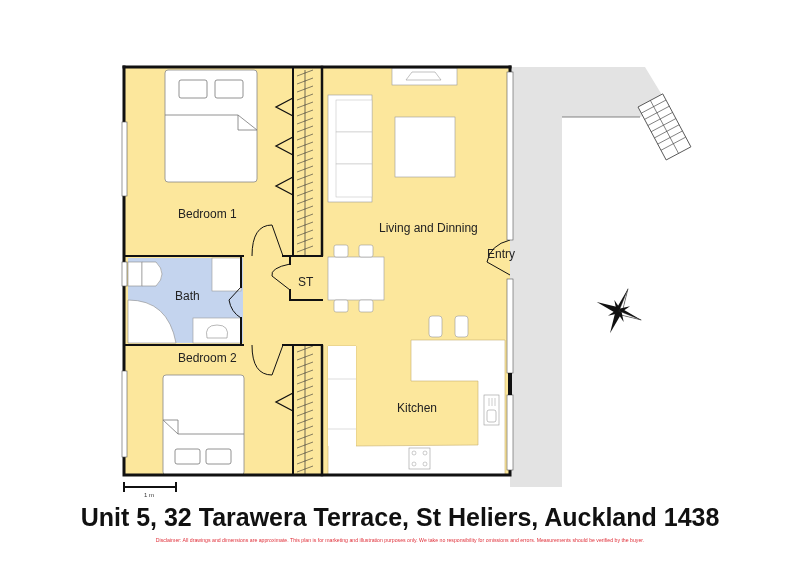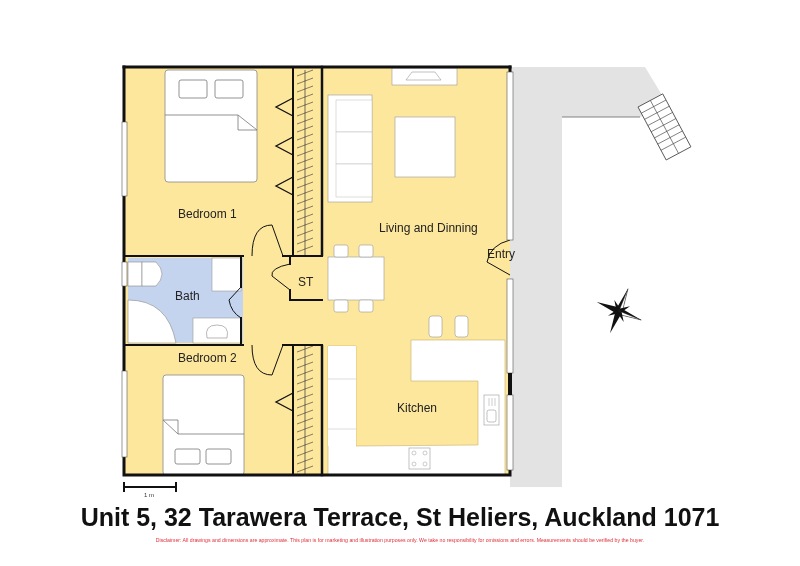--- a/index.html
+++ b/index.html
@@ -251,14 +251,14 @@
   </g>
 
   <g>
     <line x1="124" y1="487" x2="176" y2="487" stroke="#111" stroke-width="2"></line>
     <line x1="124" y1="482" x2="124" y2="492" stroke="#111" stroke-width="2"></line>
     <line x1="176" y1="482" x2="176" y2="492" stroke="#111" stroke-width="2"></line>
     <text id="scale-label" x="144" y="497">1 m</text>
   </g>
 </svg>
 
-<div id="title">Unit 5, 32 Tarawera Terrace, St Heliers, Auckland 1071</div>
+<div id="title">Unit 5, 32 Tarawera Terrace, St Heliers, Auckland 1438</div>
 <div id="disclaimer">Disclaimer: All drawings and dimensions are approximate. This plan is for marketing and illustration purposes only. We take no responsibility for omissions and errors. Measurements should be verified by the buyer.</div>
 
 </body></html>

